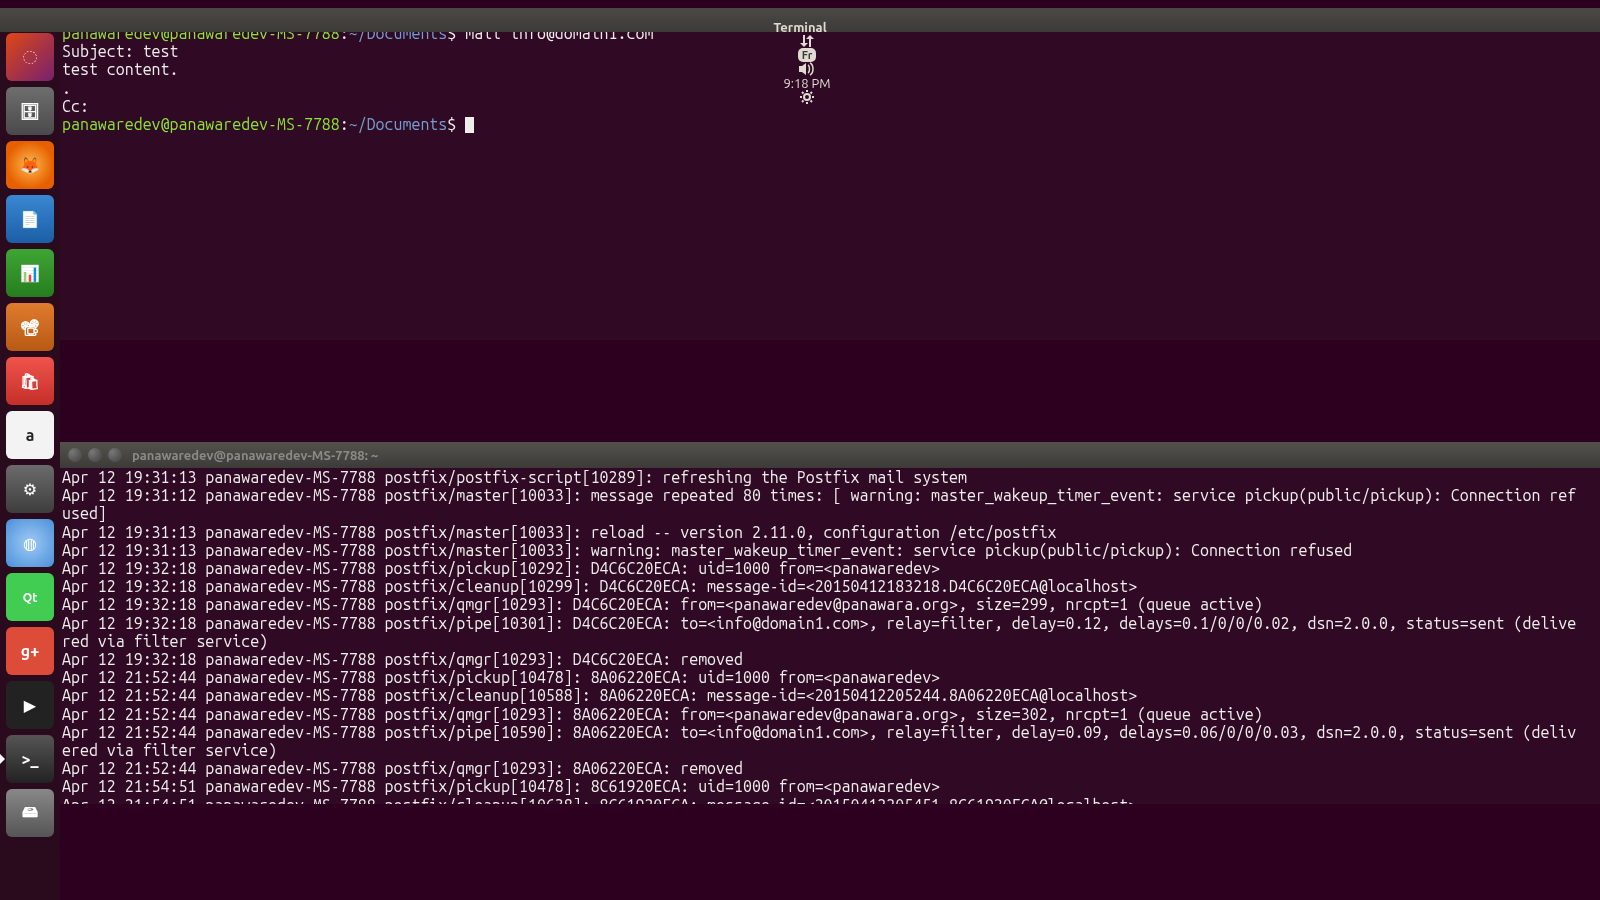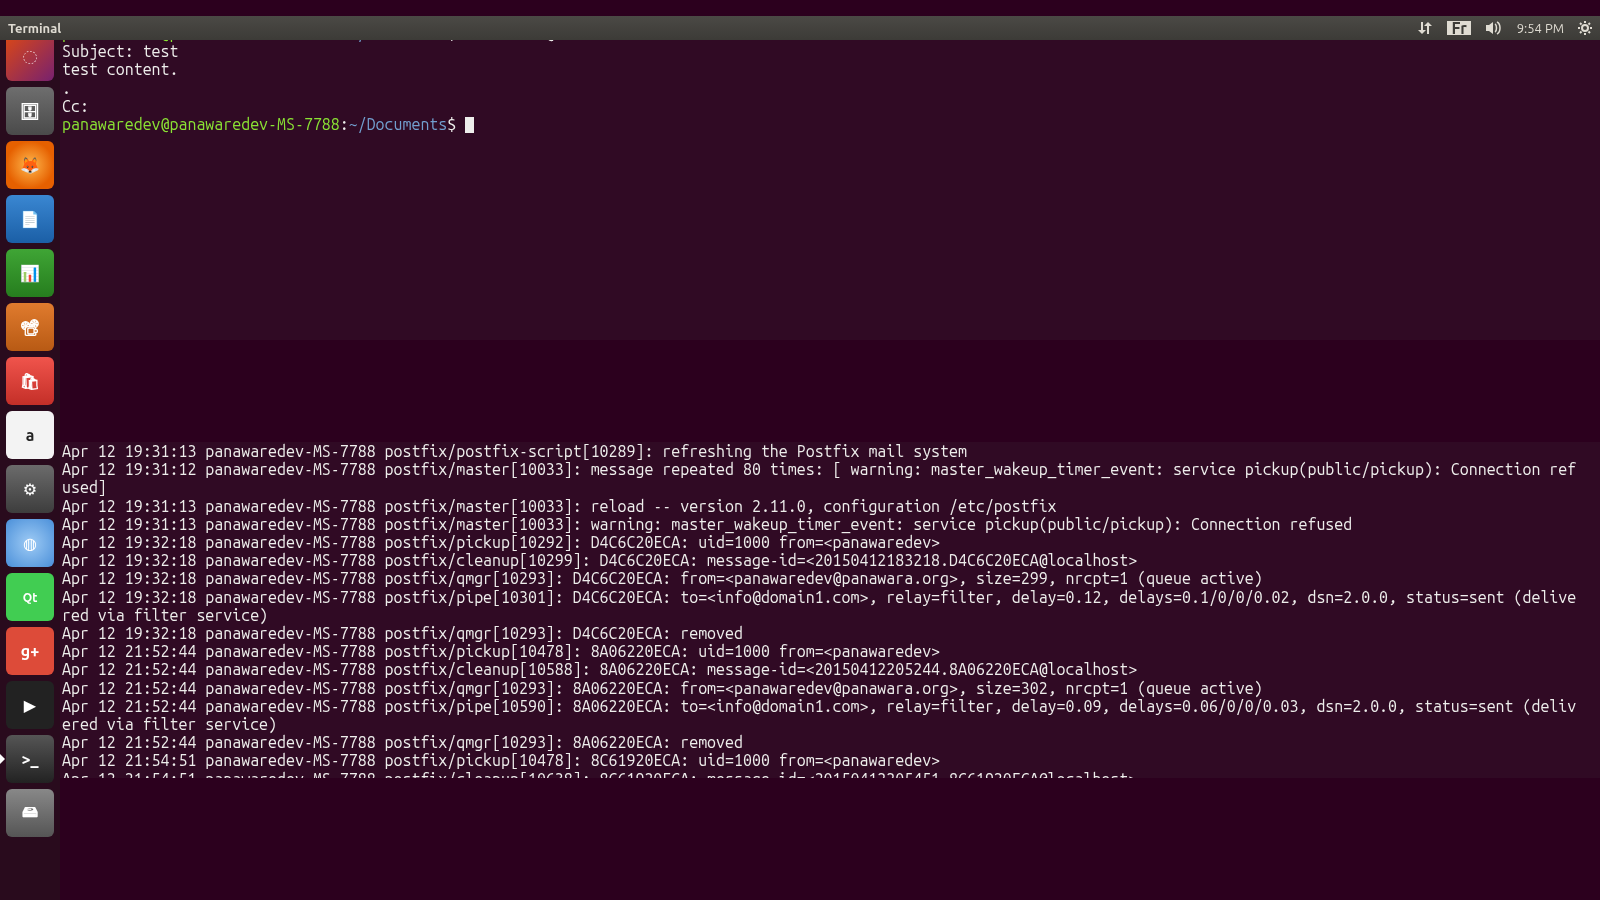--- a/index.html
+++ b/index.html
@@ -1,22 +1,22 @@
 <!DOCTYPE html>
 <html><head>
 <meta charset="utf-8">
 <style>
   * { margin: 0; padding: 0; box-sizing: border-box; }
   html, body { width: 1600px; height: 900px; overflow: hidden; font-family: "Ubuntu", "DejaVu Sans", sans-serif; background: #2c001e; }
   
-  .top-bar { position: absolute; top: 16px; left: 0; right: 0; height: 24px; background: linear-gradient(to bottom, #4b4945, #3c3b37); color: #dfdbd2; display: flex; align-items: center; font-size: 13px; padding: 12px 8px; z-index: 50; }
+  .top-bar { position: absolute; top: 8px; left: 0; right: 0; height: 24px; background: linear-gradient(to bottom, #4b4945, #3c3b37); color: #dfdbd2; display: flex; align-items: center; font-size: 13px; padding: 12px 8px; z-index: 50; flex-direction: column; }
   .top-bar .app-label { font-weight: bold; }
   .top-bar .spacer { flex: 1; }
   .top-bar .indicator { margin-left: 14px; display: inline-flex; align-items: center; }
-  .top-bar .lang-box { background: #dfdbd2; color: #3c3b37; font-weight: bold; padding: 0 4px; border-radius: 0; font-size: 16px; line-height: 14px; }
+  .top-bar .lang-box { background: #dfdbd2; color: #3c3b37; font-weight: bold; padding: 0 4px; border-radius: 5px; font-size: 11px; line-height: 14px; }
   .top-bar svg { fill: #dfdbd2; }
   
   .launcher { position: absolute; top: 24px; left: 0; bottom: 0; width: 60px; background: rgba(40, 20, 30, 0.55); display: flex; flex-direction: column; align-items: center; padding-top: 6px; z-index: 40; }
   .launcher .tile { width: 48px; height: 48px; margin: 3px 0; border-radius: 6px; display: flex; align-items: center; justify-content: center; font-size: 10px; color: #fff; position: relative; cursor: pointer; }
   .launcher .tile.active::before { content: ""; position: absolute; left: -6px; top: 50%; transform: translateY(-50%); width: 0; height: 0; border-top: 5px solid transparent; border-bottom: 5px solid transparent; border-left: 5px solid #fff; }
   
   .workspace { position: absolute; top: 24px; left: 60px; right: 0; bottom: 0; background: #2c001e; }
   
   .term-window { position: absolute; left: 0; right: 0; }
   .term-titlebar { height: 26px; background: linear-gradient(to bottom, #54524d, #3c3b37); display: flex; align-items: center; padding: 0 8px; color: #dfdbd2; font-size: 13px; font-weight: bold; }
@@ -47,21 +47,21 @@
   </span>
   <span class="indicator">
     <span class="lang-box">Fr</span>
   </span>
   <span class="indicator">
     <svg width="18" height="14" viewBox="0 0 18 14">
         <path d="M1 4h3l4-3v12l-4-3H1z"></path>
         <path d="M10 3c2 1 2 7 0 8M12 1c4 2 4 10 0 12" fill="none" stroke="#dfdbd2" stroke-width="1.5"></path>
       </svg>
   </span>
-  <span class="indicator">9:54 PM</span>
+  <span class="indicator">9:18 PM</span>
   <span class="indicator">
     <svg width="14" height="14" viewBox="0 0 14 14">
         <circle cx="7" cy="7" r="3" fill="none" stroke="#dfdbd2" stroke-width="2"></circle>
         <g stroke="#dfdbd2" stroke-width="2">
           <line x1="7" y1="0" x2="7" y2="2"></line>
           <line x1="7" y1="12" x2="7" y2="14"></line>
           <line x1="0" y1="7" x2="2" y2="7"></line>
           <line x1="12" y1="7" x2="14" y2="7"></line>
           <line x1="2" y1="2" x2="3.5" y2="3.5"></line>
           <line x1="10.5" y1="10.5" x2="12" y2="12"></line>
@@ -96,20 +96,28 @@
     <div class="term-body" style="height:316px;"><span class="prompt-user">panawaredev@panawaredev-MS-7788</span>:<span class="prompt-path">~/Documents</span>$ <span>mail info@domain1.com</span>
 <span>Subject: test</span>
 <span>test content.</span>
 <span>.</span>
 <span>Cc: </span>
 <span class="prompt-user">panawaredev@panawaredev-MS-7788</span>:<span class="prompt-path">~/Documents</span>$ <span class="cursor"></span>
 <div class="focus-marks" style="top:360px;"><span></span><span></span></div></div>
   </div>
 
   <div class="term-window" style="top:418px; bottom:0;">
+    <div class="term-titlebar dim">
+      <span class="win-btns">
+        <span class="win-btn dim"></span>
+        <span class="win-btn dim"></span>
+        <span class="win-btn dim"></span>
+      </span>
+      <span>panawaredev@panawaredev-MS-7788: ~</span>
+    </div>
     <div class="term-body" style="height:336px;" id="term2-body">Apr 12 19:31:13 panawaredev-MS-7788 postfix/postfix-script[10289]: refreshing the Postfix mail system
 Apr 12 19:31:12 panawaredev-MS-7788 postfix/master[10033]: message repeated 80 times: [ warning: master_wakeup_timer_event: service pickup(public/pickup): Connection ref
 used]
 Apr 12 19:31:13 panawaredev-MS-7788 postfix/master[10033]: reload -- version 2.11.0, configuration /etc/postfix
 Apr 12 19:31:13 panawaredev-MS-7788 postfix/master[10033]: warning: master_wakeup_timer_event: service pickup(public/pickup): Connection refused
 Apr 12 19:32:18 panawaredev-MS-7788 postfix/pickup[10292]: D4C6C20ECA: uid=1000 from=&lt;panawaredev&gt;
 Apr 12 19:32:18 panawaredev-MS-7788 postfix/cleanup[10299]: D4C6C20ECA: message-id=&lt;20150412183218.D4C6C20ECA@localhost&gt;
 Apr 12 19:32:18 panawaredev-MS-7788 postfix/qmgr[10293]: D4C6C20ECA: from=&lt;panawaredev@panawara.org&gt;, size=299, nrcpt=1 (queue active)
 Apr 12 19:32:18 panawaredev-MS-7788 postfix/pipe[10301]: D4C6C20ECA: to=&lt;info@domain1.com&gt;, relay=filter, delay=0.12, delays=0.1/0/0/0.02, dsn=2.0.0, status=sent (delive
 red via filter service)

